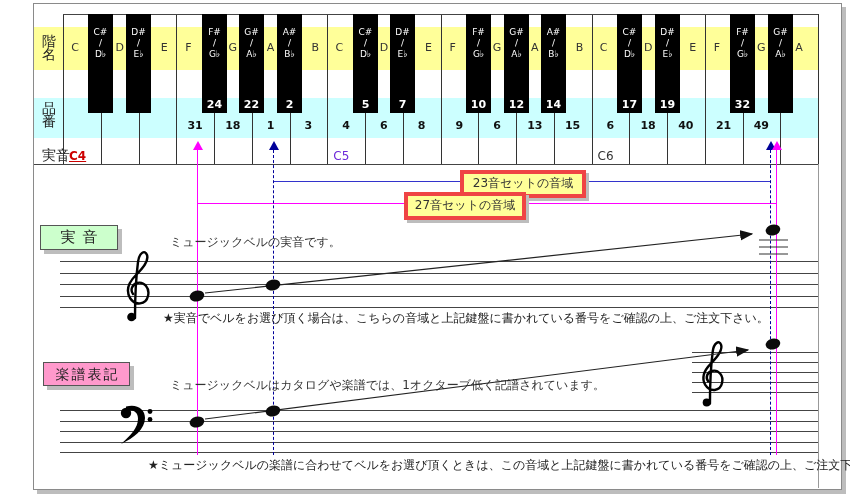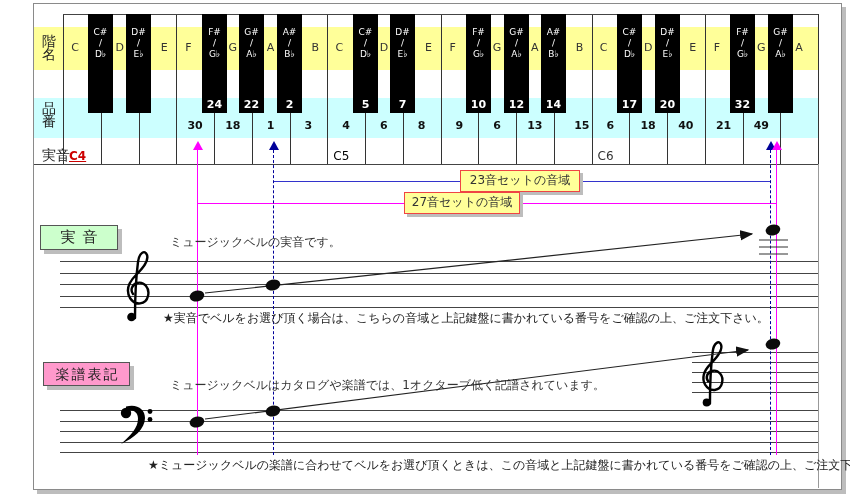--- a/index.html
+++ b/index.html
@@ -16,21 +16,21 @@
   #kb .bkey{position:absolute;background:#000;color:#fff;text-align:center;
             font-size:9px;line-height:11px;padding-top:13px;box-sizing:border-box}
   #kb .bkey .bnum{position:absolute;bottom:2px;left:0;right:0;font-size:11px;font-weight:bold;line-height:12px}
   #kb .sound{position:absolute;font-size:12px}
   .rowlabel{position:absolute;font-size:14px;color:#222;line-height:13px;z-index:2;
             width:16px;word-break:break-all;text-align:center}
   .rowlabel.single{width:40px;word-break:keep-all;white-space:nowrap}
   .staffline{position:absolute;height:1px;background:#444;z-index:2}
   .vedge{position:absolute;width:1px;background:#999;z-index:2}
   .rangeline{position:absolute;height:1px;z-index:3}
-  .rangebox{position:absolute;border:1px solid #ef4444;box-shadow:3px 3px 0 #bdbdbd;
+  .rangebox{position:absolute;border:4px solid #ef4444;box-shadow:3px 3px 0 #bdbdbd;
             font-size:12px;color:#333;text-align:center;line-height:19px;z-index:4}
   .guide{position:absolute;z-index:3}
   .tri{position:absolute;width:0;height:0;border-left:5px solid transparent;
        border-right:5px solid transparent;z-index:3}
   .secbox{position:absolute;border:1px solid #555;box-shadow:4px 4px 0 #bdbdbd;
           text-align:center;color:#222;z-index:5;box-sizing:border-box}
   .desc{position:absolute;font-size:12px;color:#333;z-index:5;white-space:nowrap}
   .star{position:absolute;font-size:12px;color:#222;z-index:5;white-space:nowrap}
   #music-svg{position:absolute;left:0;top:0;z-index:6;pointer-events:none}
 </style>
@@ -68,21 +68,21 @@
     <div class="sep" style="left: 743px; top: 14px; width: 1px; height: 150px;"></div>
     <div class="sep" style="left: 780px; top: 14px; width: 1px; height: 150px;"></div>
     <div class="sep" style="left: 818px; top: 14px; width: 1px; height: 150px;"></div>
     <div class="hline" style="left: 63px; top: 14px; width: 755px;"></div>
     <div class="hline" style="left: 34px; top: 164px; width: 784px;"></div>
     <div class="sound" style="left: 69px; top: 149px; width: 30px; color: rgb(204, 0, 0); font-weight: bold; text-decoration: underline;">C4</div>
     <div class="wname" style="left: 66.08px; top: 41px; width: 18px;">C</div>
     <div class="wname" style="left: 110.625px; top: 41px; width: 18px;">D</div>
     <div class="wname" style="left: 155.17px; top: 41px; width: 18px;">E</div>
     <div class="wname" style="left: 179.33px; top: 41px; width: 18px;">F</div>
-    <div class="wnum" style="left: 178.25px; top: 119px; width: 33.75px;">30</div>
+    <div class="wnum" style="left: 178.25px; top: 119px; width: 33.75px;">31</div>
     <div class="wname" style="left: 223.875px; top: 41px; width: 18px;">G</div>
     <div class="wnum" style="left: 216px; top: 119px; width: 33.75px;">18</div>
     <div class="wname" style="left: 261.625px; top: 41px; width: 18px;">A</div>
     <div class="wnum" style="left: 253.75px; top: 119px; width: 33.75px;">1</div>
     <div class="wname" style="left: 306.17px; top: 41px; width: 18px;">B</div>
     <div class="wnum" style="left: 291.5px; top: 119px; width: 33.75px;">3</div>
     <div class="bkey" style="left: 88px; top: 14px; width: 25px; height: 99px;">
       <div>C#</div>
       <div>/</div>
       <div>D♭</div>
@@ -103,35 +103,35 @@
       <div>/</div>
       <div>A♭</div>
       <div class="bnum">22</div>
     </div>
     <div class="bkey" style="left: 277px; top: 14px; width: 25px; height: 99px;">
       <div>A#</div>
       <div>/</div>
       <div>B♭</div>
       <div class="bnum">2</div>
     </div>
-    <div class="sound" style="left: 333.25px; top: 149px; width: 30px; color: #000000;">C5</div>
+    <div class="sound" style="left: 333.25px; top: 149px; width: 30px; color: #6d28d9;">C5</div>
     <div class="wname" style="left: 330.33px; top: 41px; width: 18px;">C</div>
     <div class="wnum" style="left: 329.25px; top: 119px; width: 33.75px;">4</div>
     <div class="wname" style="left: 374.875px; top: 41px; width: 18px;">D</div>
     <div class="wnum" style="left: 367px; top: 119px; width: 33.75px;">6</div>
     <div class="wname" style="left: 419.42px; top: 41px; width: 18px;">E</div>
     <div class="wnum" style="left: 404.75px; top: 119px; width: 33.75px;">8</div>
     <div class="wname" style="left: 443.58px; top: 41px; width: 18px;">F</div>
     <div class="wnum" style="left: 442.5px; top: 119px; width: 33.75px;">9</div>
     <div class="wname" style="left: 488.125px; top: 41px; width: 18px;">G</div>
     <div class="wnum" style="left: 480.25px; top: 119px; width: 33.75px;">6</div>
     <div class="wname" style="left: 525.875px; top: 41px; width: 18px;">A</div>
     <div class="wnum" style="left: 518px; top: 119px; width: 33.75px;">13</div>
     <div class="wname" style="left: 570.42px; top: 41px; width: 18px;">B</div>
-    <div class="wnum" style="left: 555.75px; top: 119px; width: 33.75px; text-align: right;">15</div>
+    <div class="wnum" style="left: 555.75px; top: 119px; width: 33.75px;">15</div>
     <div class="bkey" style="left: 353px; top: 14px; width: 25px; height: 99px;">
       <div>C#</div>
       <div>/</div>
       <div>D♭</div>
       <div class="bnum">5</div>
     </div>
     <div class="bkey" style="left: 390px; top: 14px; width: 25px; height: 99px;">
       <div>D#</div>
       <div>/</div>
       <div>E♭</div>
@@ -170,21 +170,21 @@
     <div class="bkey" style="left: 617px; top: 14px; width: 25px; height: 99px;">
       <div>C#</div>
       <div>/</div>
       <div>D♭</div>
       <div class="bnum">17</div>
     </div>
     <div class="bkey" style="left: 655px; top: 14px; width: 25px; height: 99px;">
       <div>D#</div>
       <div>/</div>
       <div>E♭</div>
-      <div class="bnum">20</div>
+      <div class="bnum">19</div>
     </div>
     <div class="bkey" style="left: 730px; top: 14px; width: 25px; height: 99px;">
       <div>F#</div>
       <div>/</div>
       <div>G♭</div>
       <div class="bnum">32</div>
     </div>
     <div class="bkey" style="left: 768px; top: 14px; width: 25px; height: 99px;">
       <div>G#</div>
       <div>/</div>

